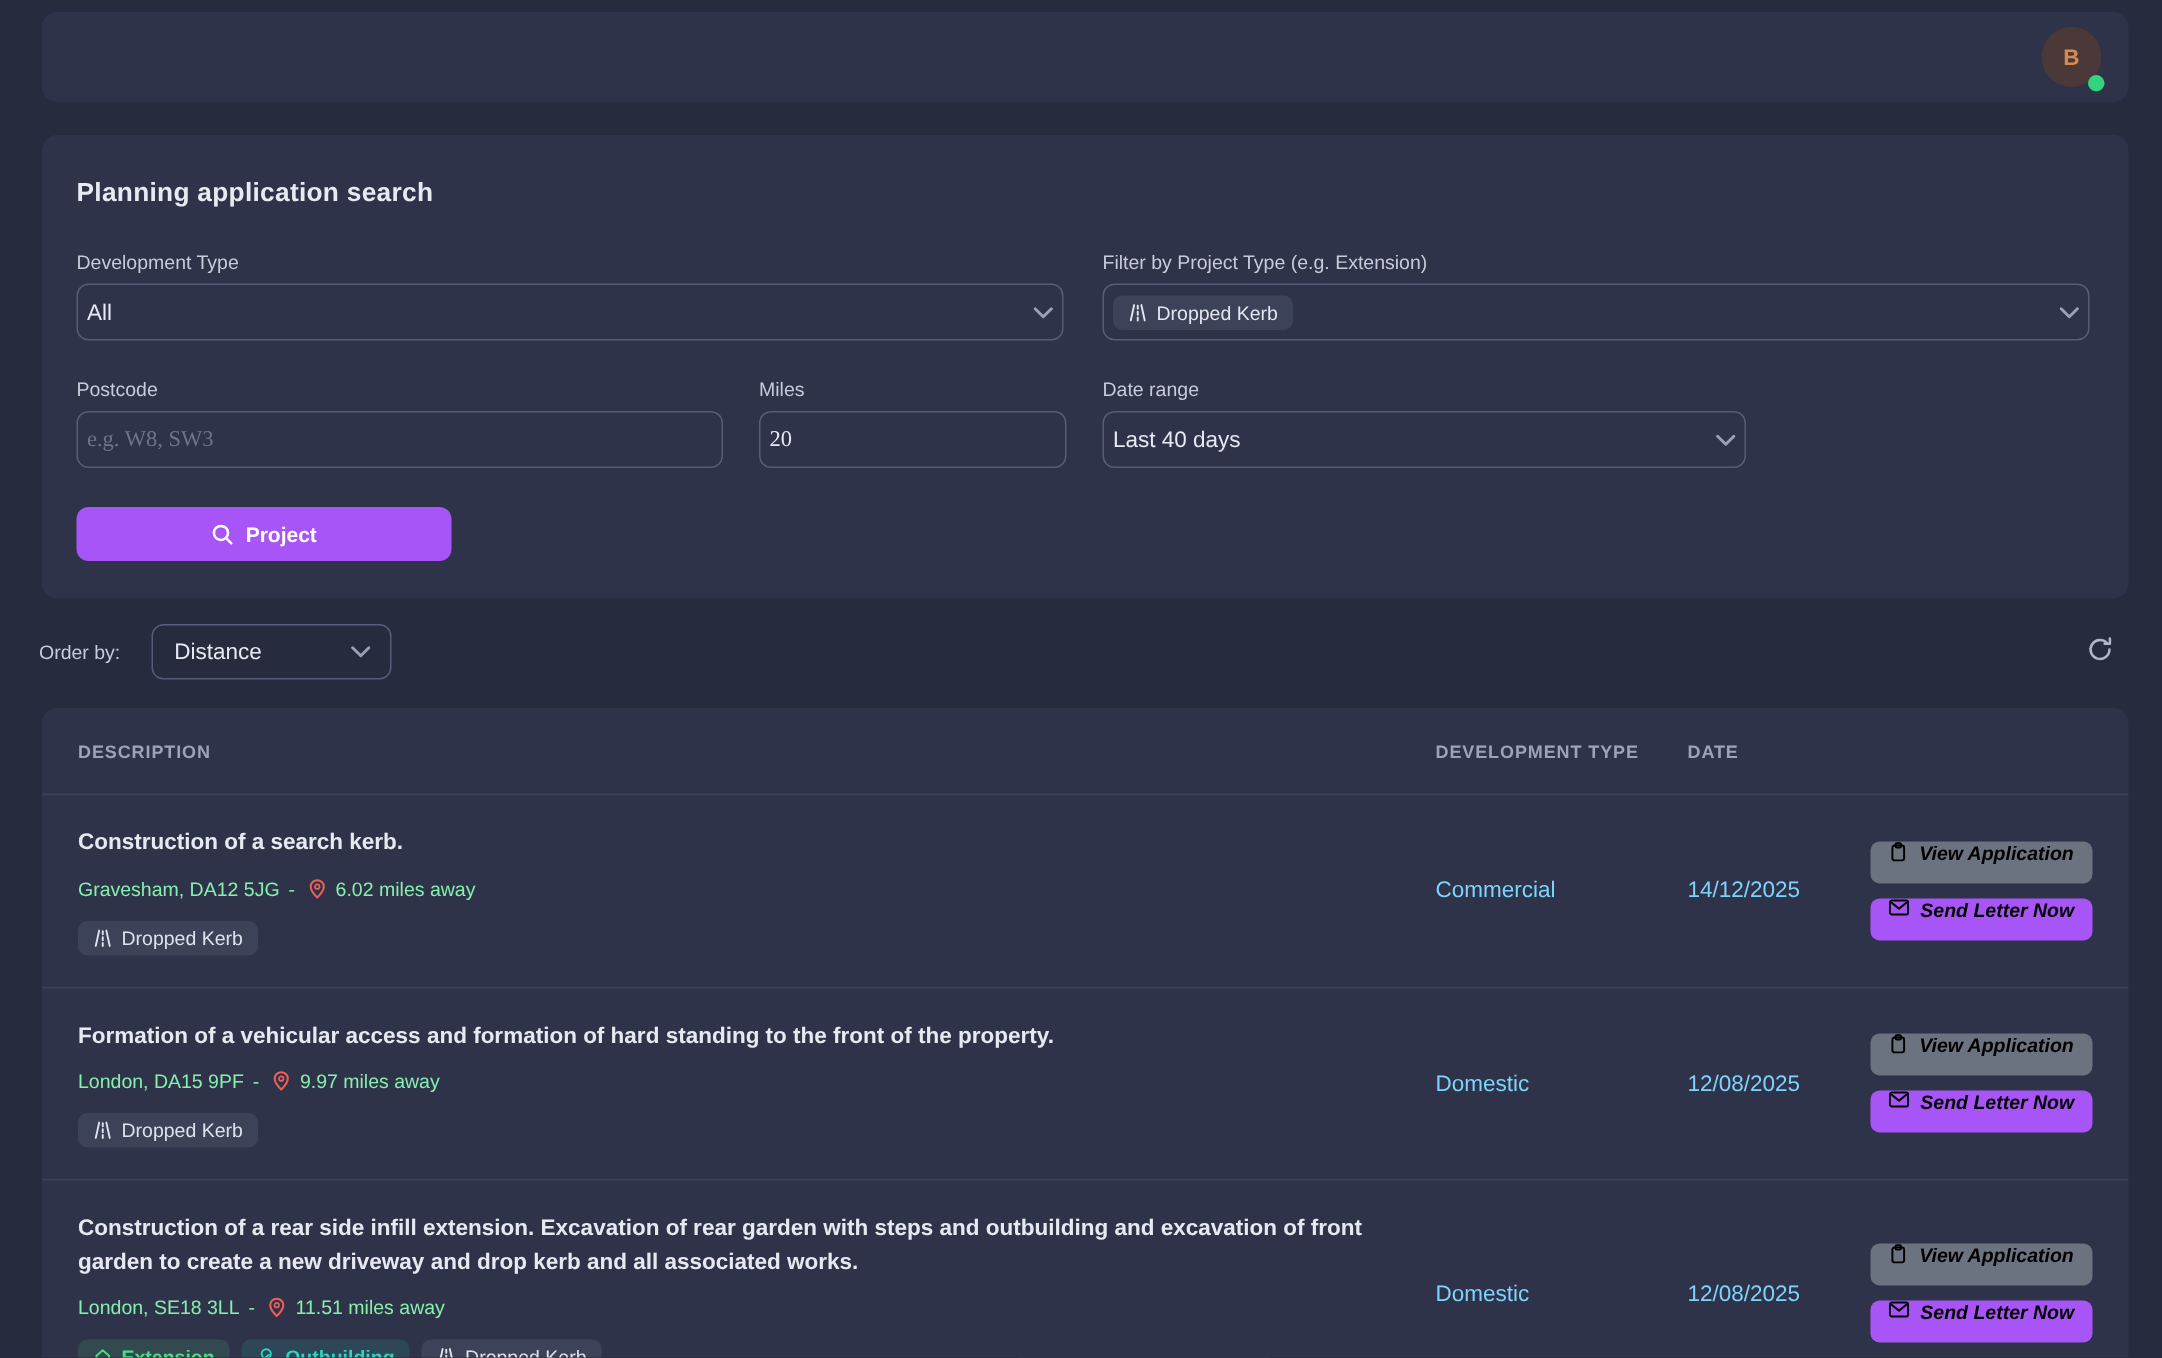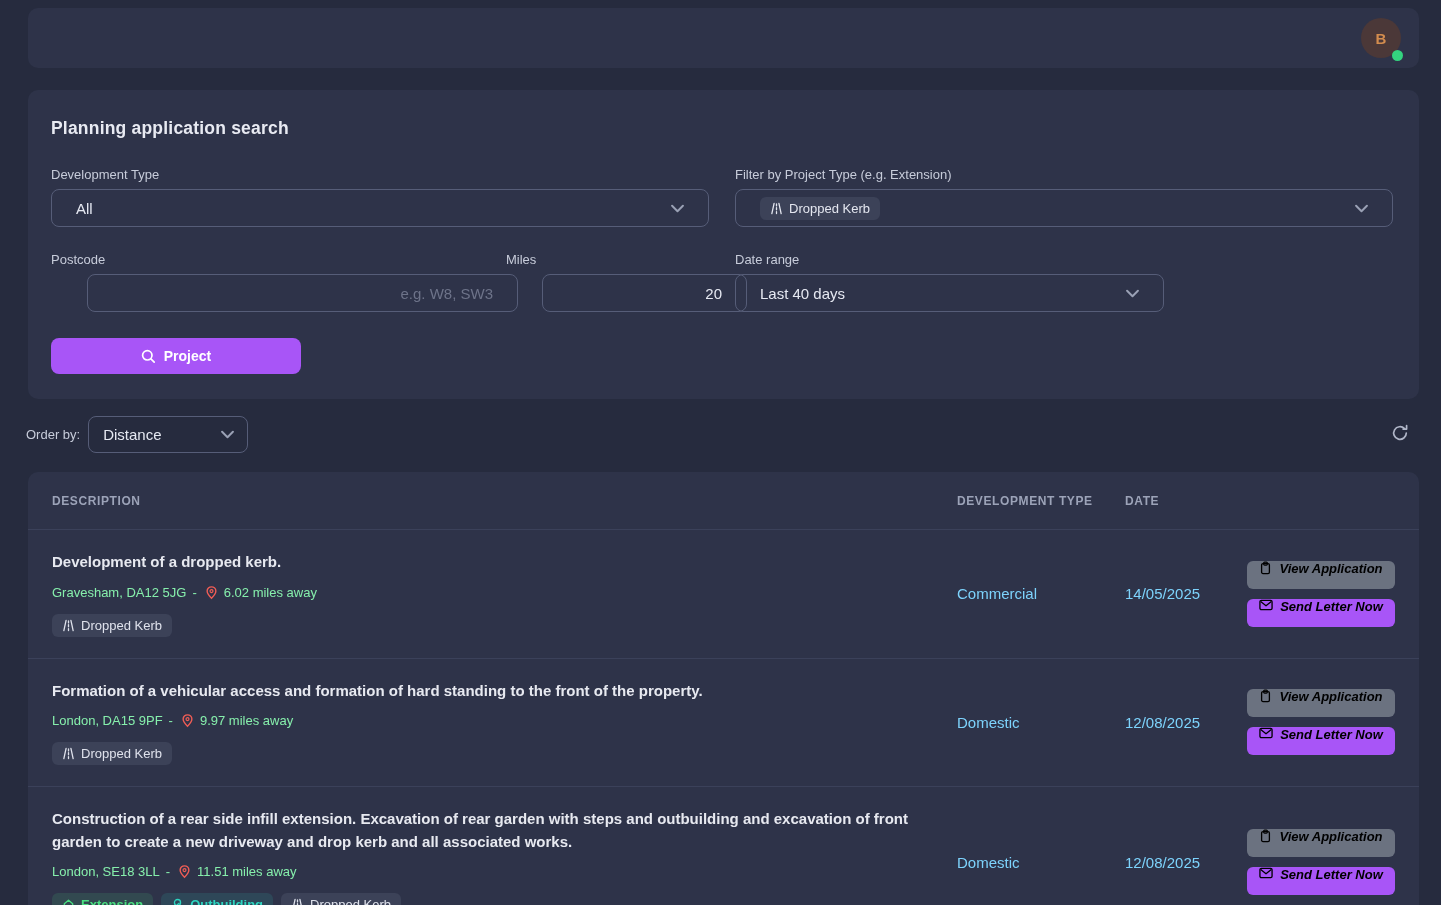--- a/index.html
+++ b/index.html
@@ -57,29 +57,28 @@
     grid-template-columns: 431px 205px 429px;
     column-gap: 24px;
   }
   .field-label { font-size: 13px; color: #c7ccda; margin-bottom: 7px; }
   .select, .tinput {
     height: 38px;
     border: 1px solid #565d78;
     border-radius: 8px;
     background: transparent;
     display: flex; align-items: center;
-    padding: 0 24px;
+    padding: 0 6px;
     font-size: 15px;
     color: #e6e9f2;
     width: 100%;
-    text-align: right;
   }
   .select { justify-content: space-between; cursor: pointer; }
   .select .chev { color: #9aa1b5; display: flex; }
-  .tinput { font-family: Liberation Sans, sans-serif; outline: none; margin-left: 36px; }
+  .tinput { font-family: Liberation Serif, serif; outline: none; }
   .tinput::placeholder { color: #6d7389; }
   .chip {
     background: #3c4258;
     border-radius: 6px;
     padding: 4px 10px;
     font-size: 13px;
     color: #e3e6ef;
     display: inline-flex; align-items: center; gap: 6px;
   }
   .search-btn {
@@ -91,21 +90,21 @@
     font-family: "Liberation Sans", sans-serif;
     display: flex; align-items: center; justify-content: center; gap: 8px;
     cursor: pointer;
   }
 
   
   .orderbar {
     margin: 17px 22px 0 26px;
     display: flex; align-items: center;
   }
-  .orderbar-label { font-size: 13px; color: #c7ccda; margin-right: 8px; }
+  .orderbar-label { font-size: 13px; color: #c7ccda; margin-right: 21px; }
   .order-select {
     width: 160px; height: 37px;
     border: 1px solid #565d78;
     border-radius: 8px;
     display: flex; align-items: center; justify-content: space-between;
     padding: 0 13px 0 14px;
     font-size: 15px; color: #e6e9f2;
     cursor: pointer;
   }
   .order-select .chev { color: #9aa1b5; display: flex; }
@@ -283,21 +282,21 @@
 <section class="results">
   <div class="thead">
     <div>DESCRIPTION</div>
     <div>DEVELOPMENT TYPE</div>
     <div>DATE</div>
     <div></div>
   </div>
   <div id="rows-container">
   <div class="trow">
     <div class="cell-desc">
-      <div class="row-title">Development of a dropped kerb.</div>
+      <div class="row-title">Construction of a search kerb.</div>
       <div class="row-sub">
         <span>Gravesham, DA12 5JG</span>
         <span>-</span>
         <span class="pin">
           <svg width="13" height="15" viewBox="0 0 14 15">
                 <path d="M7 1.4c-2.6 0-4.7 2-4.7 4.6 0 3.2 4.7 7.7 4.7 7.7s4.7-4.5 4.7-7.7c0-2.6-2.1-4.6-4.7-4.6z" fill="none" stroke="currentColor" stroke-width="1.5"></path>
                 <circle cx="7" cy="6" r="1.6" fill="none" stroke="currentColor" stroke-width="1.3"></circle>
               </svg>
         </span>
         <span>6.02 miles away</span>
@@ -308,21 +307,21 @@
                 <svg width="13" height="13" viewBox="0 0 14 14">
                   <path d="M4.4 1.5L2 12.5M9.6 1.5L12 12.5" stroke="currentColor" stroke-width="1.4" fill="none" stroke-linecap="round"></path>
                   <path d="M7 2v2.2M7 6.2v2.2M7 10.4v2.1" stroke="currentColor" stroke-width="1.4" stroke-linecap="round"></path>
                 </svg>
               </span>
               <span>Dropped Kerb</span>
             </span>
           </div>
     </div>
     <div class="cell-devtype">Commercial</div>
-    <div class="cell-date">14/05/2025</div>
+    <div class="cell-date">14/12/2025</div>
     <div class="cell-actions">
       <button class="btn btn-view">
         <span class="bicon">
           <svg width="13" height="14" viewBox="0 0 14 15">
                 <rect x="2.8" y="2.8" width="8.4" height="10.7" rx="1.5" fill="none" stroke="currentColor" stroke-width="1.4"></rect>
                 <rect x="5" y="1.2" width="4" height="3.1" rx="1" fill="none" stroke="currentColor" stroke-width="1.3"></rect>
               </svg>
         </span>
         <span>View Application</span>
       </button>

